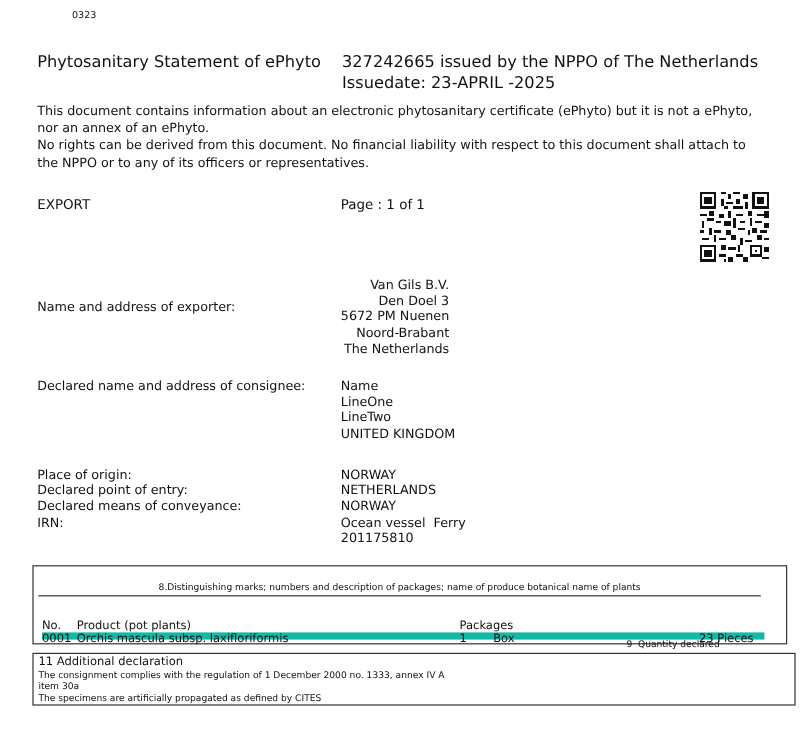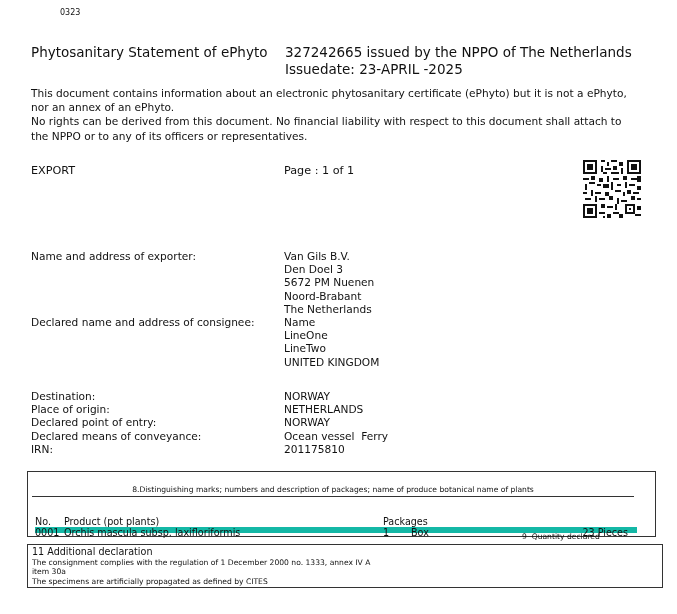--- a/index.html
+++ b/index.html
@@ -131,38 +131,37 @@
       <rect x="13" y="28" width="2" height="2"></rect>
         <rect x="16" y="27" width="3" height="1"></rect>
         <rect x="19" y="28" width="2" height="2"></rect>
       <rect x="27" y="28" width="3" height="1"></rect>
         <rect x="11" y="29" width="1" height="1"></rect>
     </g>
   </svg>
 </div>
 
 <div class="abs row-label" style="top:250px;">Name and address of exporter:</div>
-<div class="abs row-value" style="top:250px;">
+<div class="abs row-value" style="top:232px;text-align:right;">
   <div>Van Gils B.V.</div>
   <div>Den Doel 3</div>
   <div>5672 PM Nuenen</div>
   <div>Noord-Brabant</div>
   <div>The Netherlands</div>
 </div>
 
 <div class="abs row-label" style="top:316px;">Declared name and address of consignee:</div>
 <div class="abs row-value" style="top:316px;">
   <div>Name</div>
   <div>LineOne</div>
   <div>LineTwo</div>
   <div>UNITED KINGDOM</div>
 </div>
 
 <div class="abs row-label" style="top:390px; line-height:13.2px;">
-  <div>Destination:</div>
   <div>Place of origin:</div>
   <div>Declared point of entry:</div>
   <div>Declared means of conveyance:</div>
   <div>IRN:</div>
 </div>
 <div class="abs row-value" style="top:390px;">
   <div>NORWAY</div>
   <div>NETHERLANDS</div>
   <div style="white-space:pre;">NORWAY</div>
   <div style="white-space:pre;">Ocean vessel  Ferry</div>

